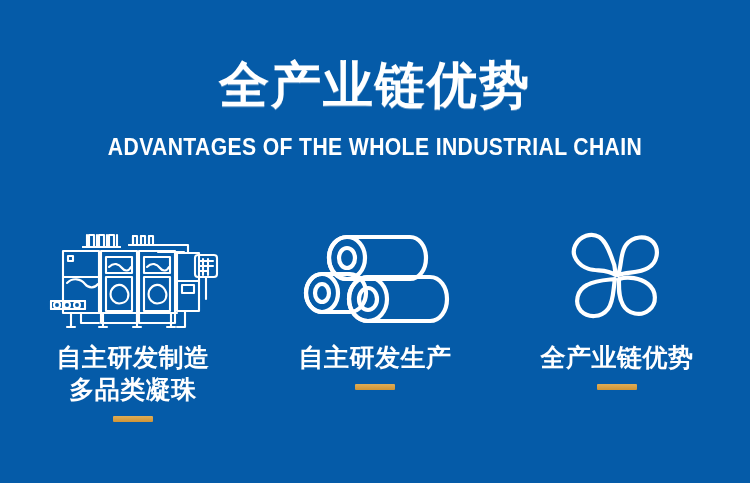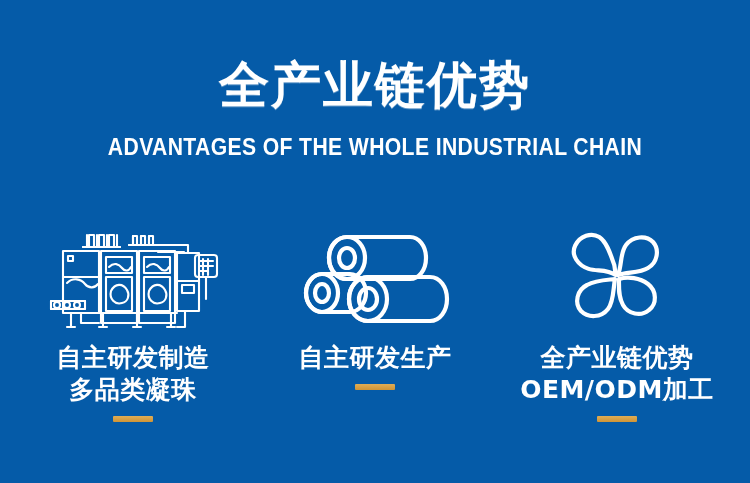--- a/index.html
+++ b/index.html
@@ -209,19 +209,18 @@
 
           <path d="M62 54 C66 44 64 32 70 24 C77 15 90 14 97 21 C104 29 101 42 92 47 C84 52 72 51 62 54 Z"></path>
 
           <path d="M63 58 C72 55 84 57 92 63 C101 70 101 83 93 89 C85 96 72 93 67 84 C62 75 63 66 63 58 Z"></path>
 
           <path d="M59 58 C57 68 58 80 52 88 C45 97 32 97 25 90 C18 82 21 69 31 64 C40 59 50 59 59 58 Z"></path>
         </svg>
       </div>
       <div class="feature-label">
         <span class="ln">全产业链优势</span>
-        <span class="ln">OEM/ODM加工</span>
       </div>
       <div class="underline-bar"></div>
     </div>
 
   </div>
 </div>
 
 </body></html>

